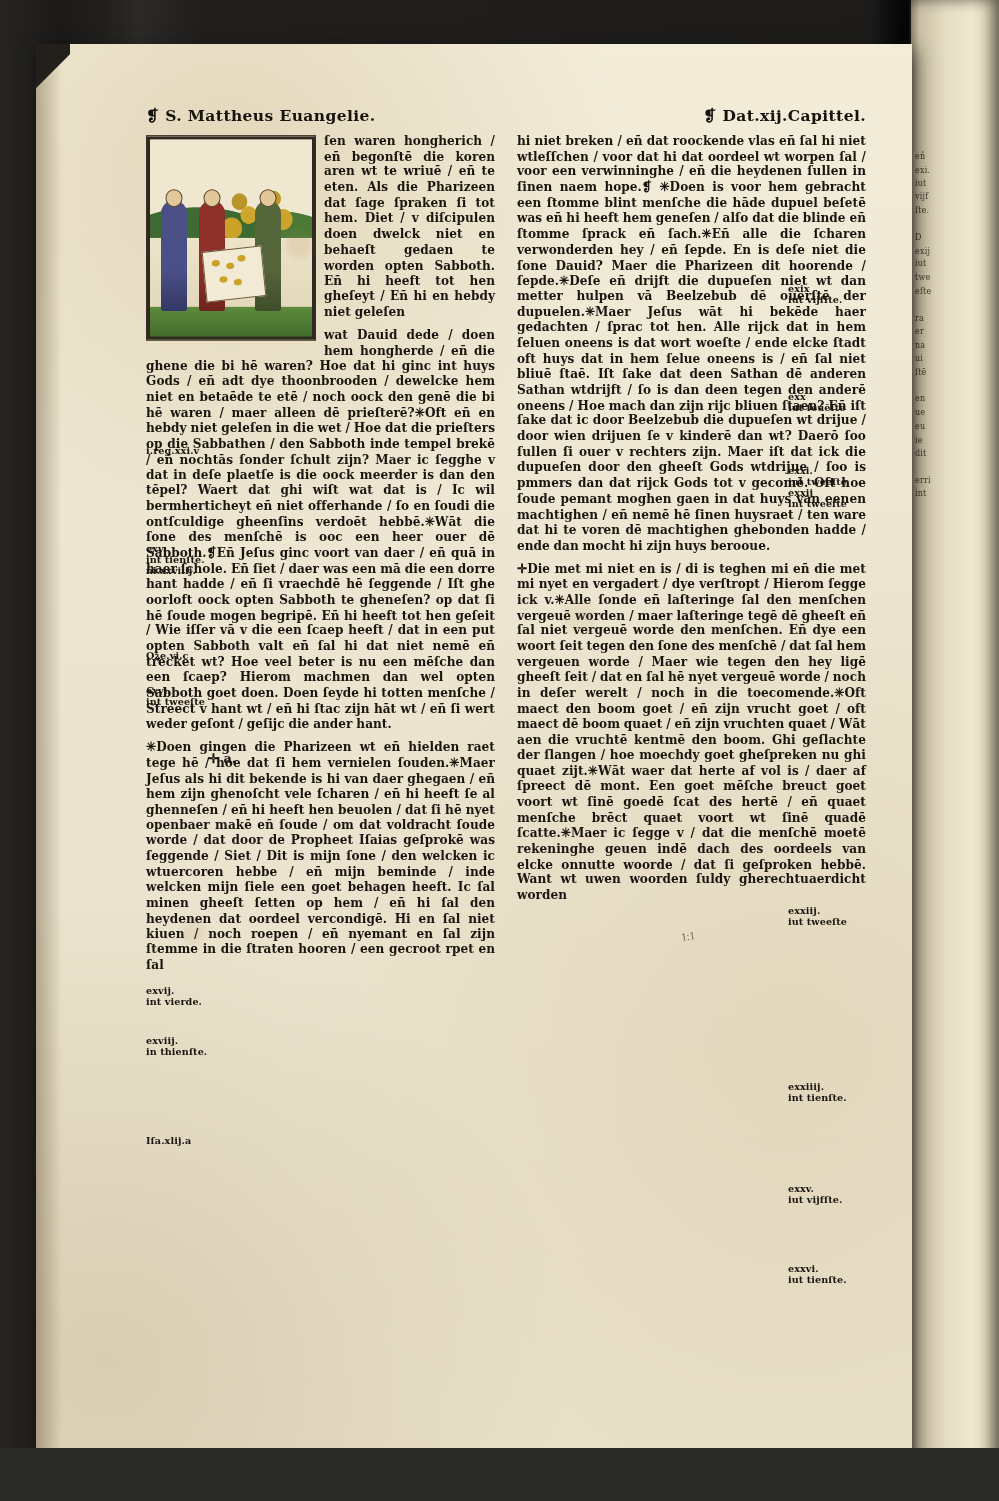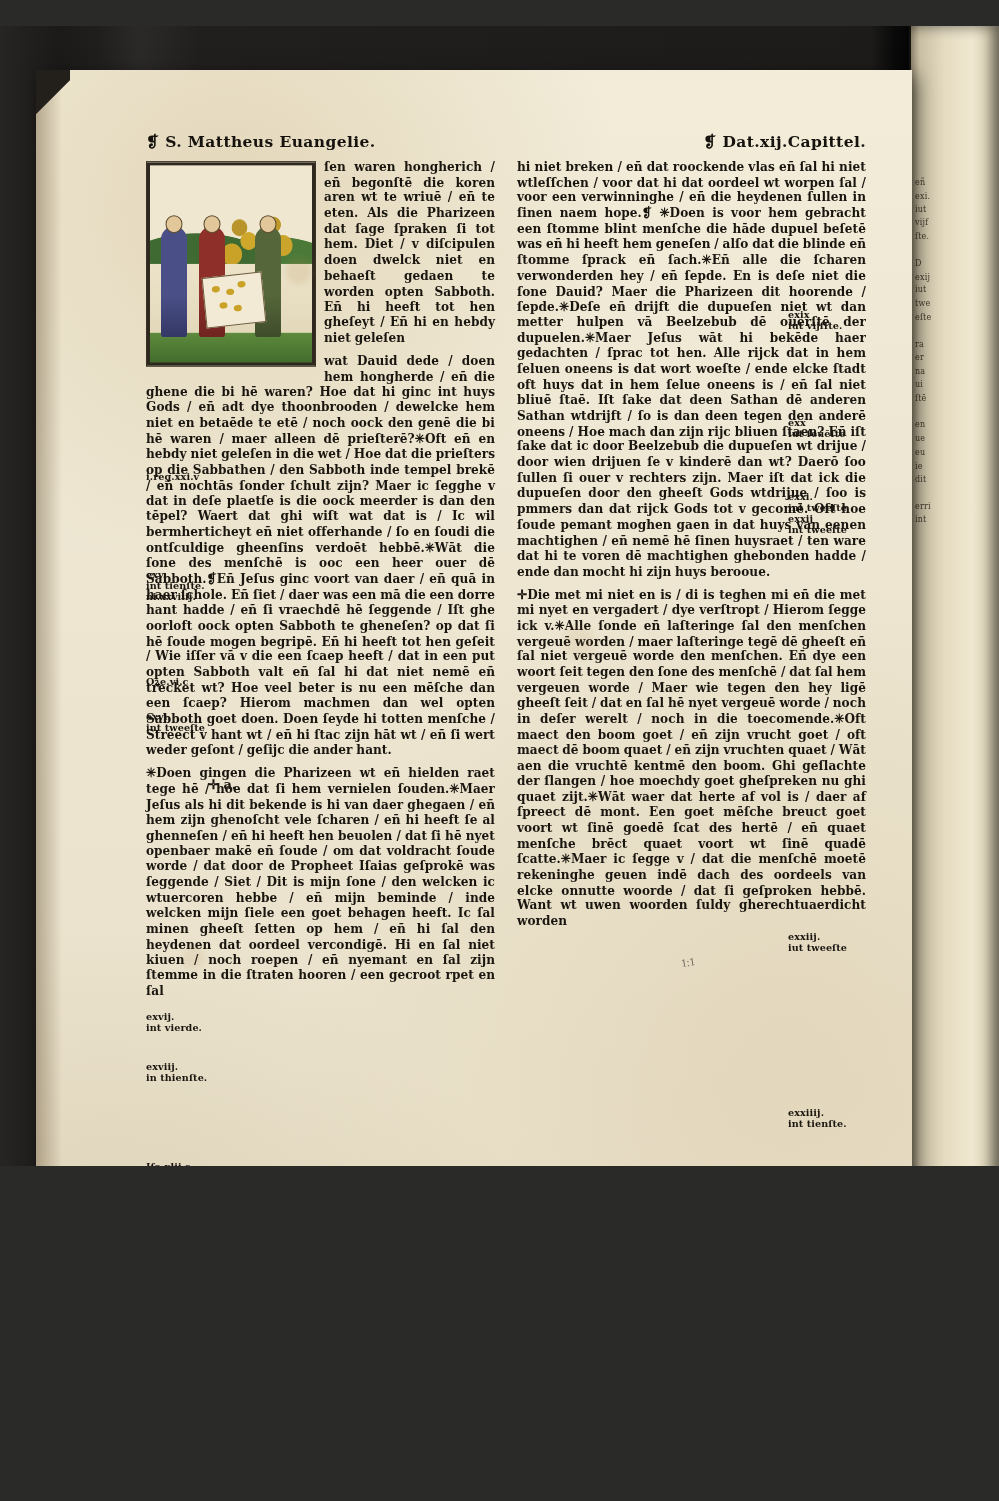--- a/index.html
+++ b/index.html
@@ -1,22 +1,21 @@
 <!DOCTYPE html>
 <html><head>
 <meta charset="utf-8">
 <style>
   html,body{margin:0;padding:0;background:#2a2a28;}
   #page{
     position:relative;
-    width:999px;height:1140px;
+    width:999px;height:1448px;
     overflow:hidden;
     background:#ffffff;
     font-family:"DejaVu Serif", serif;
-    margin-top:26px;
   }
   
   .bg-dark{position:absolute;inset:0;
     background:
       linear-gradient(90deg,#262524 0%,#1b1a19 6%,#201f1d 10%,#2b2a28 14%,#211f1e 20%,#1c1b1a 100%);
   }
   
   .next-leaf{
     position:absolute;top:0;right:0;width:90px;height:1501px;
     background:linear-gradient(90deg,#8a7f68 0%,#c9bfa4 12%,#e5dcc2 40%,#efe7cf 70%,#cfc5a8 100%);

